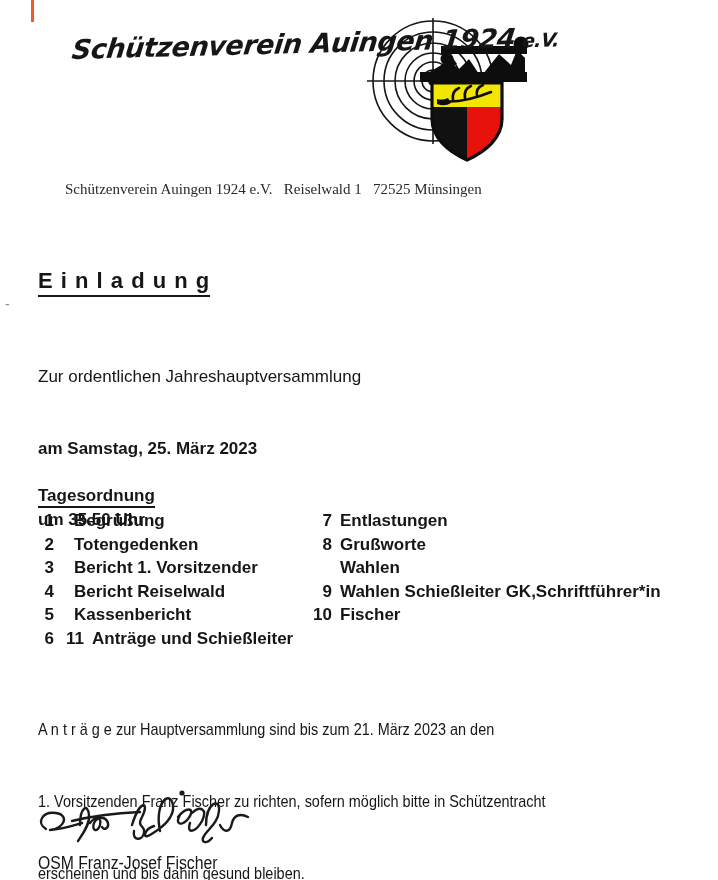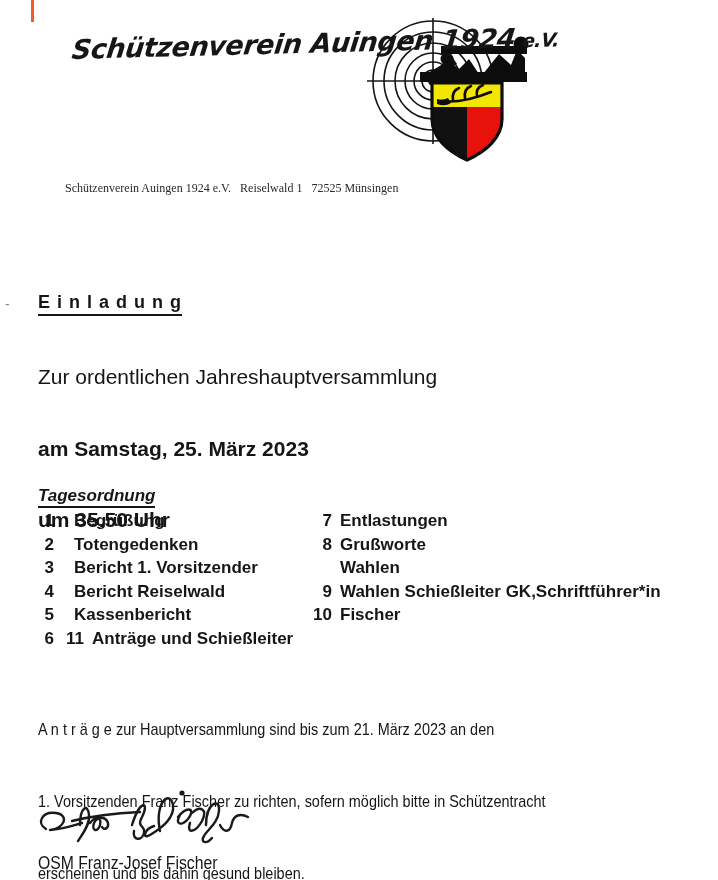--- a/index.html
+++ b/index.html
@@ -36,52 +36,51 @@
   .club-title .suffix {
     font-size: 19px;
     margin-left: 7px;
   }
 
   .logo-svg { left: 365px; top: 8px; z-index: 1; }
 
   .address-line {
     left: 65px; top: 181px;
     font-family: "Liberation Serif", serif;
-    font-size: 12px;
+    font-size: 15px;
     color: #2a2a2a;
     white-space: pre;
   }
 
   .margin-dash {
     left: 5px; top: 296px;
     font-size: 14px;
     color: #8a8a8a;
   }
 
   .heading {
-    left: 38px; top: 292px;
-    font-size: 18px;
+    left: 38px; top: 268px;
+    font-size: 22px;
     font-weight: bold;
     letter-spacing: 1px;
     white-space: pre;
     border-bottom: 2px solid #161616;
     padding-bottom: 1px;
   }
 
-  .body-text { font-size: 21px; line-height: 23.7px; white-space: pre; }
+  .body-text { font-size: 17px; line-height: 23.7px; white-space: pre; }
   .intro-block { left: 38px; top: 318px; }
   .intro-block .b { font-weight: bold; }
   .invite-line { left: 38px; top: 436px; }
 
   .agenda-title {
     left: 38px; top: 486px;
     font-size: 17px; font-weight: bold;
     border-bottom: 2px solid #161616;
     padding-bottom: 0px;
-    font-style: italic;
   }
   .agenda-block { left: 38px; top: 509px; font-size: 17px; font-weight: bold; }
   .agenda-row { display: flex; height: 23.6px; align-items: baseline; line-height: 23.6px; }
   .agenda-row .no-l  { display: inline-block; width: 16px;  text-align: right; }
   .agenda-row .lbl-l { display: inline-block; width: 228px; margin-left: 20px; white-space: pre; }
   .agenda-row .no-r  { display: inline-block; width: 30px;  text-align: right; }
   .agenda-row .lbl-r { display: inline-block; margin-left: 8px; white-space: pre; }
 
   .closing-block {
     left: 38px; top: 670px;

